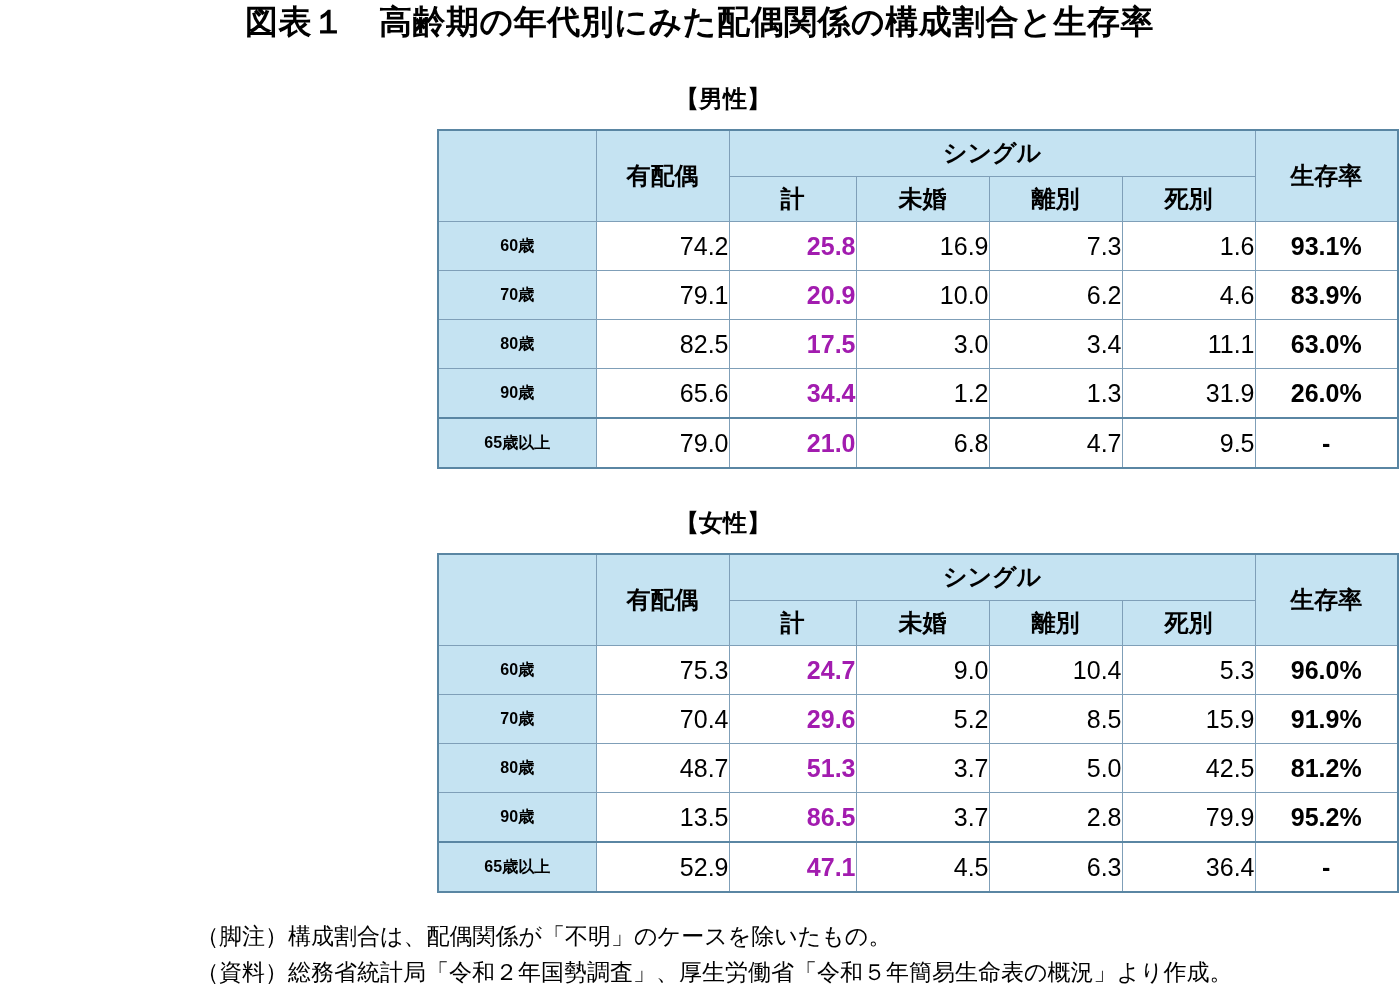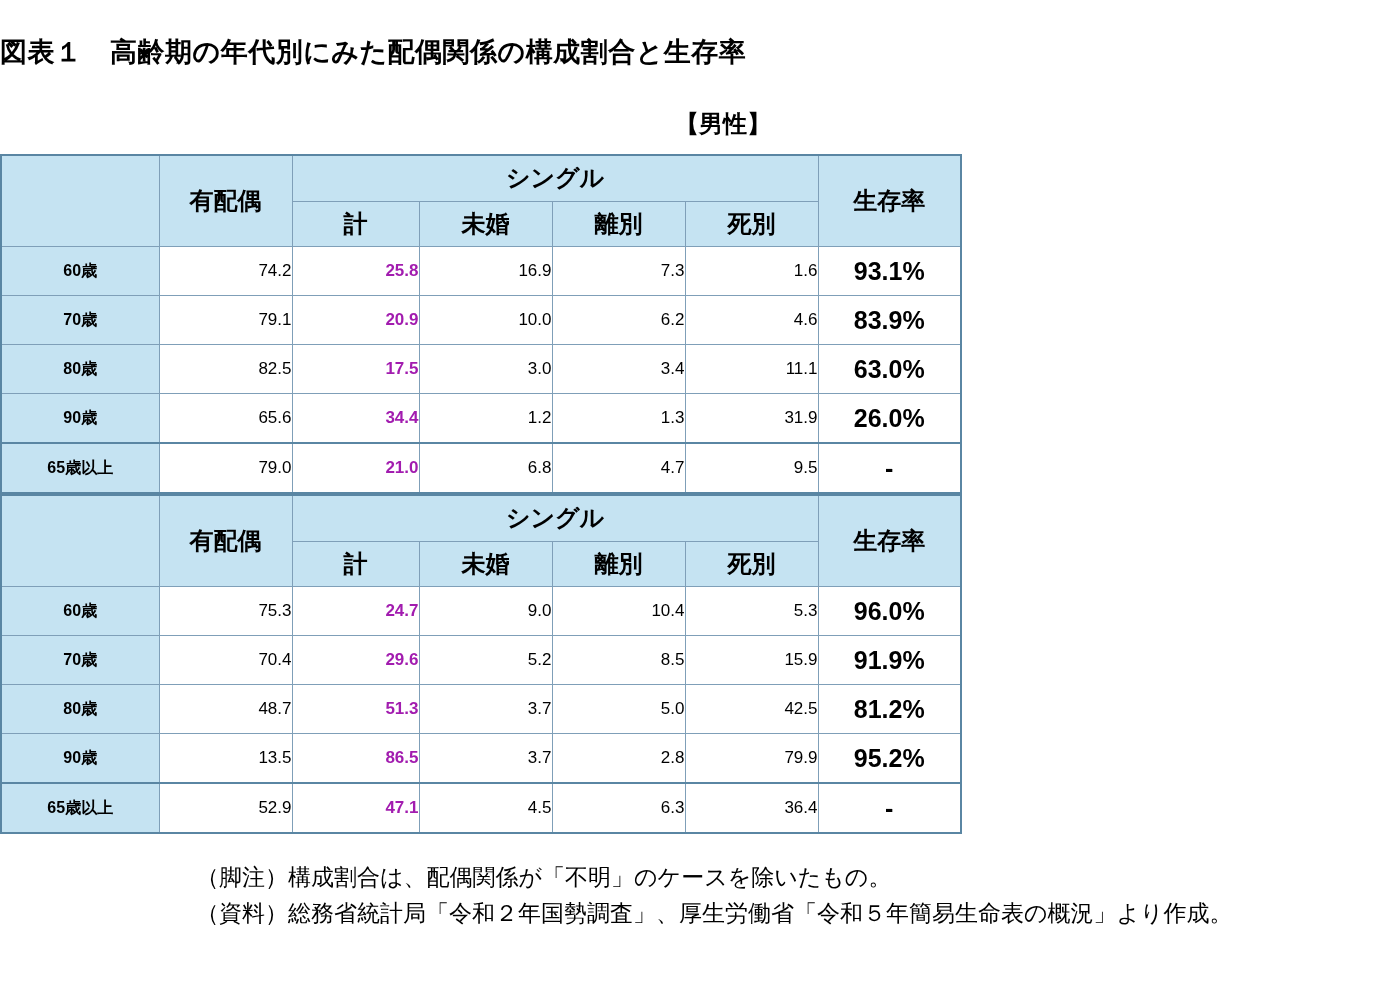--- a/index.html
+++ b/index.html
@@ -15,40 +15,39 @@
     position: relative;
     overflow: hidden;
   }
   .page {
     width: 1399px;
     height: 991px;
     box-sizing: border-box;
     padding: 0;
   }
   .figure-title {
-    text-align: left;
-    font-size: 27px;
+    text-align: center;
+    font-size: 33px;
     font-weight: bold;
     letter-spacing: 0.5px;
-    margin-top: 34px;
     margin-bottom: 0;
     font-family: "Liberation Serif", "DejaVu Serif", serif;
   }
   .section-label {
     text-align: center;
     font-size: 24px;
     font-weight: bold;
     margin-top: 38px;
     margin-bottom: 14px;
     font-family: "Liberation Serif", "DejaVu Serif", serif;
     padding-left: 47px;
   }
   .table-wrap {
     display: flex;
-    justify-content: flex-start;
+    justify-content: flex-end;
   }
   table.data {
     border-collapse: collapse;
     table-layout: fixed;
     font-family: "Liberation Sans", sans-serif;
   }
   table.data td, table.data th {
     border: 1px solid #7f9fb8;
     padding: 0;
     margin: 0;
@@ -67,21 +66,21 @@
     background: #c5e3f2;
     text-align: center;
     font-size: 16px;
     font-weight: bold;
     height: 48px;
     font-family: "Liberation Sans", sans-serif;
   }
   .num {
     background: #ffffff;
     text-align: right;
-    font-size: 17px;
+    font-size: 25px;
     padding-right: 12px;
     height: 48px;
     font-family: "Liberation Sans", sans-serif;
   }
   .num.red {
     color: #a21caf;
     font-weight: bold;
   }
   .num.survival {
     text-align: center;
@@ -191,20 +190,21 @@
           <td class="num red outer-sep">21.0</td>
           <td class="num outer-sep">6.8</td>
           <td class="num outer-sep">4.7</td>
           <td class="num outer-sep">9.5</td>
           <td class="num survival outer-sep">-</td>
         </tr>
       </tbody>
     </table>
   </div>
 
+  <div class="section-label">【女性】</div>
 
   <div class="table-wrap">
     <table class="data">
       <colgroup>
         <col class="col-label">
           <col class="col-married">
           <col class="col-single-total">
         <col class="col-single-sub">
           <col class="col-single-sub">
           <col class="col-single-sub">

